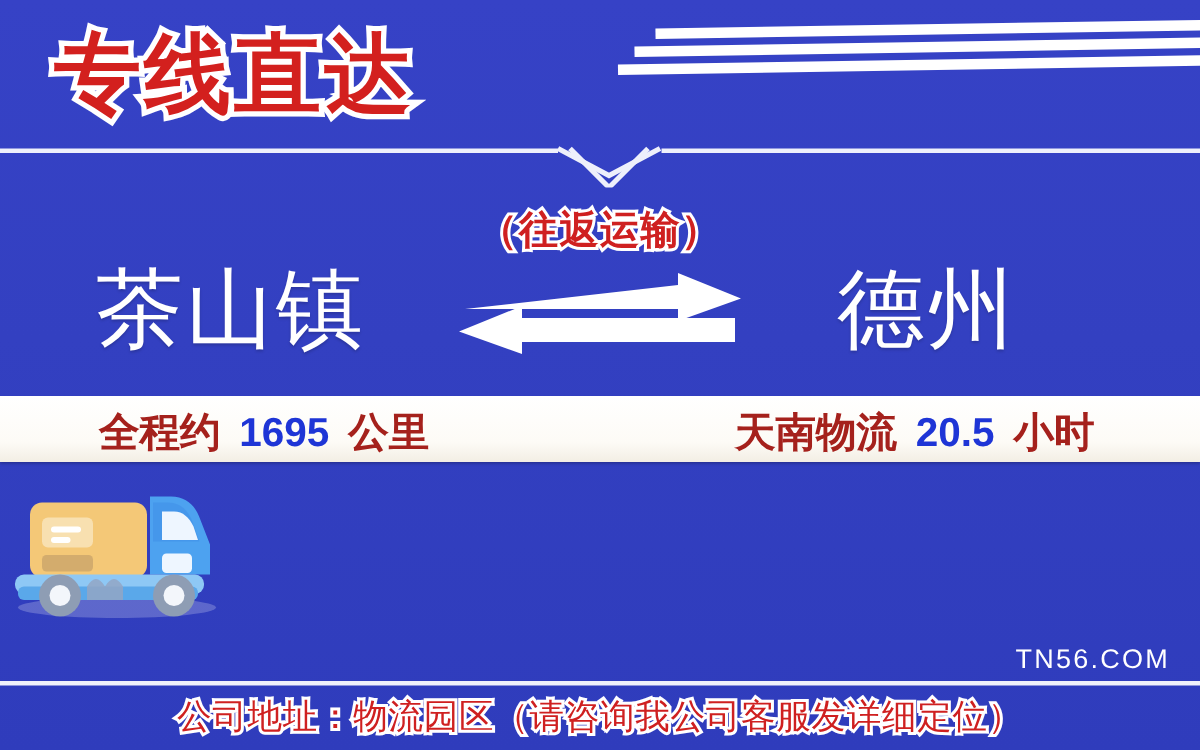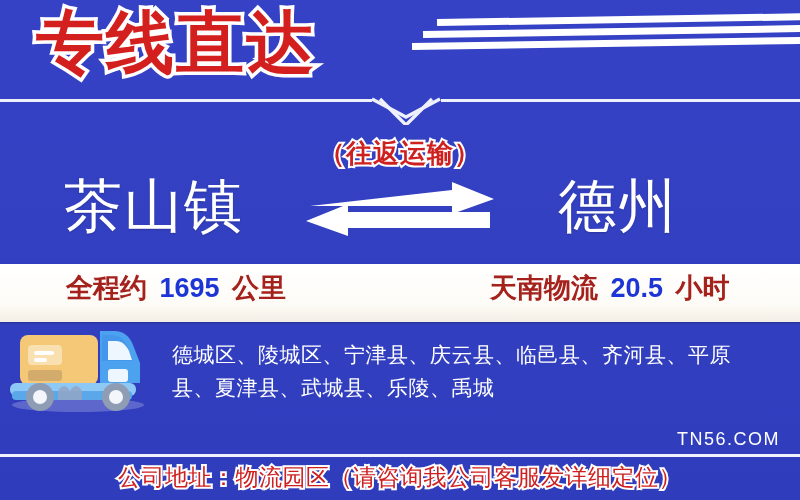--- a/index.html
+++ b/index.html
@@ -11,22 +11,22 @@
     position:relative;
   }
   #poster {
     position:absolute; left:0; top:0; width:800px; height:500px;
     background:linear-gradient(180deg,#3642c6 0%,#3340c1 45%,#2f3cbc 100%);
     overflow:hidden;
   }
 
   
   .headline {
-    position:absolute; left:36px; top:0;
-    font-size:68px; font-weight:bold;
+    position:absolute; left:36px; top:14px;
+    font-size:58px; font-weight:bold;
     letter-spacing:2px;
     color:#d3201e;
     -webkit-text-stroke:7px #ffffff;
     paint-order:stroke fill;
     white-space:nowrap;
     line-height:1.25;
   }
   .site-small {
     position:absolute; left:12px; top:104px;
     font-size:14px; color:#e2e4f5; letter-spacing:.4px;
@@ -70,21 +70,21 @@
     font-size:26px; font-weight:bold; color:#cf2020;
     -webkit-text-stroke:4px #ffffff; paint-order:stroke fill;
     white-space:nowrap; letter-spacing:1px;
   }
   .tag-top    { top:136px; }
   .tag-bottom { top:222px; }
   .arrow-wrap { position:absolute; left:50%; top:180px; transform:translateX(-50%); }
 
   
   .infobar {
-    position:absolute; left:0; top:264px; width:800px; height:58px;
+    position:absolute; left:0; top:264px; width:800px; height:44px;
     background:linear-gradient(180deg,#ffffff 0%,#fdfbf6 70%,#f3eee4 100%);
     box-shadow:0 1px 2px rgba(0,0,0,.25);
   }
   .infobar .grp { position:absolute; top:6px; font-size:27px; font-weight:bold; white-space:nowrap; }
   .grp-left  { left:66px; }
   .grp-right { left:490px; }
   .lbl  { color:#a5211c; }
   .num  { color:#1e35d6; padding:0 5px; }
 
   
@@ -181,19 +181,18 @@
 
       <path d="M54 78 q6 -10 12 0 q6 -10 12 0 v9 h-24 Z" fill="#93a6c4" opacity="0.85"></path>
 
       <circle cx="36" cy="84" r="14" fill="#8e9db4"></circle>
       <circle cx="36" cy="84" r="7" fill="#f3f6fb"></circle>
       <circle cx="112" cy="84" r="14" fill="#8e9db4"></circle>
       <circle cx="112" cy="84" r="7" fill="#f3f6fb"></circle>
     </svg>
   </div>
 
-  <div class="districts">德城区、陵城区、宁津县、庆云县、临邑县、齐河县、平原县、夏津县、武城县、乐陵、禹城</div>
 
   <div class="tn-mark">TN56.COM</div>
   <div class="bottom-rule"></div>
   <div class="addr">公司地址：物流园区（请咨询我公司客服发详细定位）</div>
 
 </div>
 
 </body></html>

